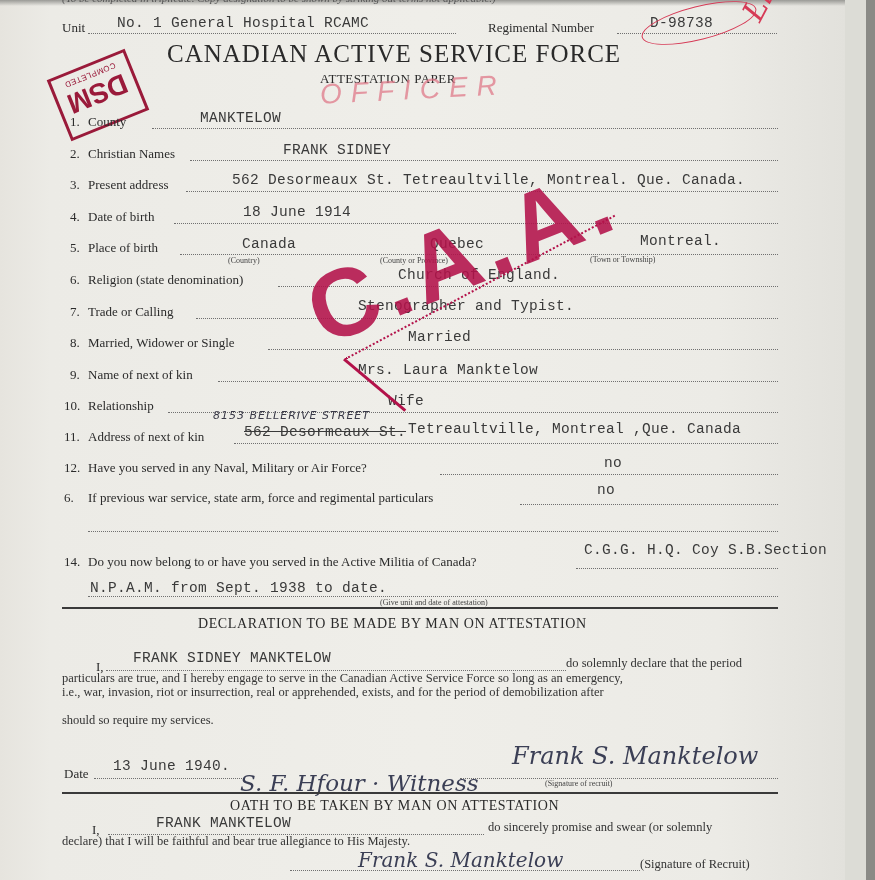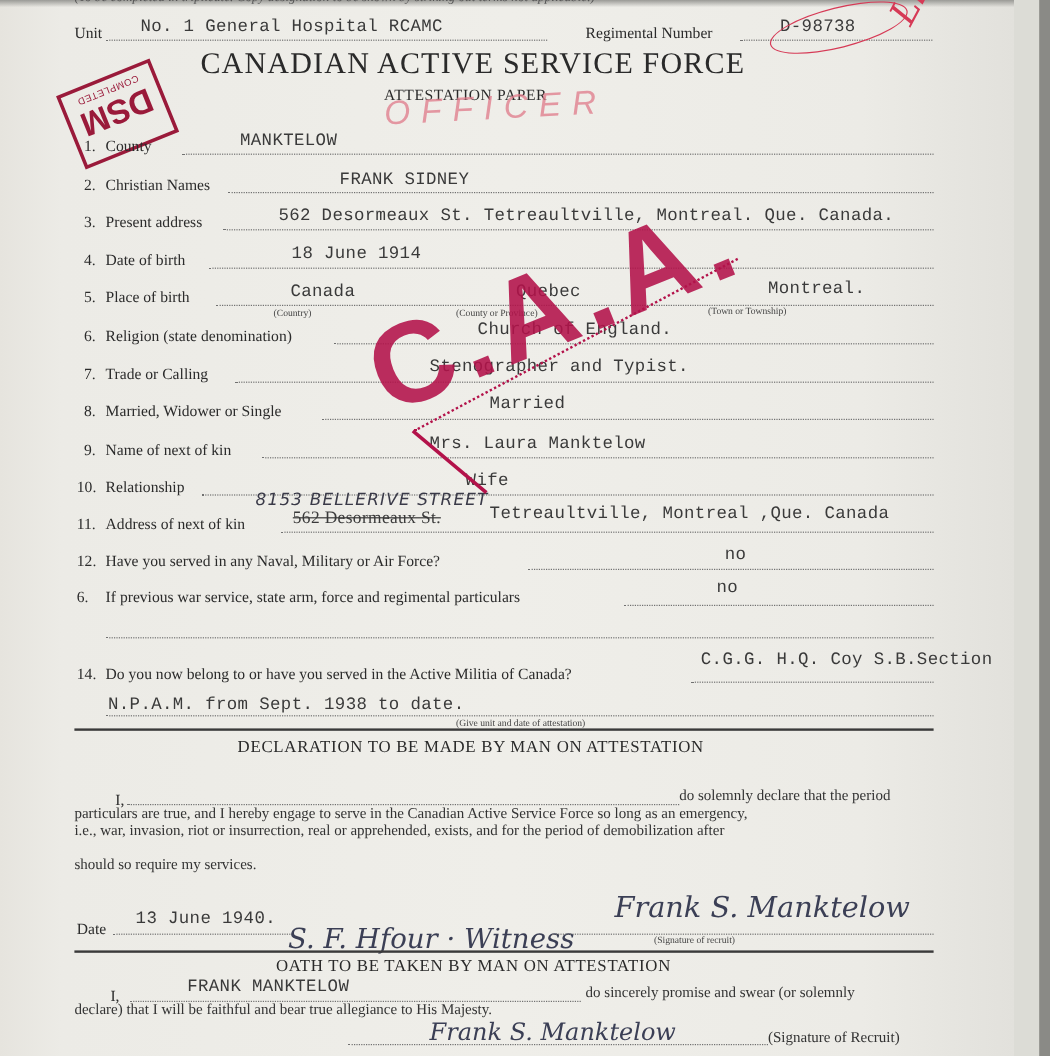--- a/index.html
+++ b/index.html
@@ -55,22 +55,22 @@
       border: 1.5px solid #d63a56; border-radius: 50%; transform: rotate(-14deg);
     }
     .redline {
       position: absolute; left: 345px; top: 358px; width: 305px; height: 2px;
       border-top: 2px dotted #b3124a; transform: rotate(-28deg); transform-origin: left top;
     }
     .redline2 {
       position: absolute; left: 345px; top: 358px; width: 80px; height: 2px;
       border-top: 3px solid #b3124a; transform: rotate(40deg); transform-origin: left top;
     }
-    .strike { text-decoration: line-through; font-family: Liberation Serif, serif; }
-    .handnote { position: absolute; font-family: "DejaVu Sans", sans-serif; font-style: italic; font-size: 14px; letter-spacing: 1px; color: #3a3a48; }
+    .strike { text-decoration: line-through; }
+    .handnote { position: absolute; font-family: "DejaVu Sans", sans-serif; font-style: italic; font-size: 11px; letter-spacing: 1px; color: #3a3a48; }
   </style>
 </head>
 <body>
 
 <div class="page">
   <div class="top-shadow"></div>
 
   <div class="lbl" style="left:62px; top:-8px; font-size:11px; font-style:italic; color:#555;">(To be completed in triplicate.  Copy designation to be shown by striking out terms not applicable.)</div>
 
   <div class="lbl" style="left:62px; top:20px;">Unit</div>
@@ -174,20 +174,21 @@
   <div class="small" style="left:380px; top:598px;">(Give unit and date of attestation)</div>
   <div class="rule" style="left:62px; top:607px; width:716px;"></div>
 
   <div class="caa">C.A.A.</div>
   <div class="redline"></div>
   <div class="redline2"></div>
 
   <div class="heading" style="left:198px; top:616px;">DECLARATION TO BE MADE BY MAN ON ATTESTATION</div>
   <div class="lbl" style="left:96px; top:659px;">I,</div>
   <div class="dots" style="left:106px; top:670px; width:460px;"></div>
+  <div class="typed" style="left:133px; top:650px;">FRANK SIDNEY MANKTELOW</div>
   <div class="para" style="left:566px; top:657px;">do solemnly declare that the period</div>
   <div class="para" style="left:62px; top:672px;">particulars are true, and I hereby engage to serve in the Canadian Active Service Force so long as an emergency,</div>
   <div class="para" style="left:62px; top:686px;">i.e., war, invasion, riot or insurrection, real or apprehended, exists, and for the period of demobilization after</div>
   <div class="para" style="left:62px; top:714px;">should so require my services.</div>
 
   <div class="lbl" style="left:64px; top:766px;">Date</div>
   <div class="dots" style="left:94px; top:778px; width:150px;"></div>
   <div class="typed" style="left:113px; top:758px;">13 June 1940.</div>
   <div class="sig" style="left:240px; top:770px; font-size:23px;">S. F. Hfour · Witness</div>
   <div class="dots" style="left:460px; top:778px; width:318px;"></div>

